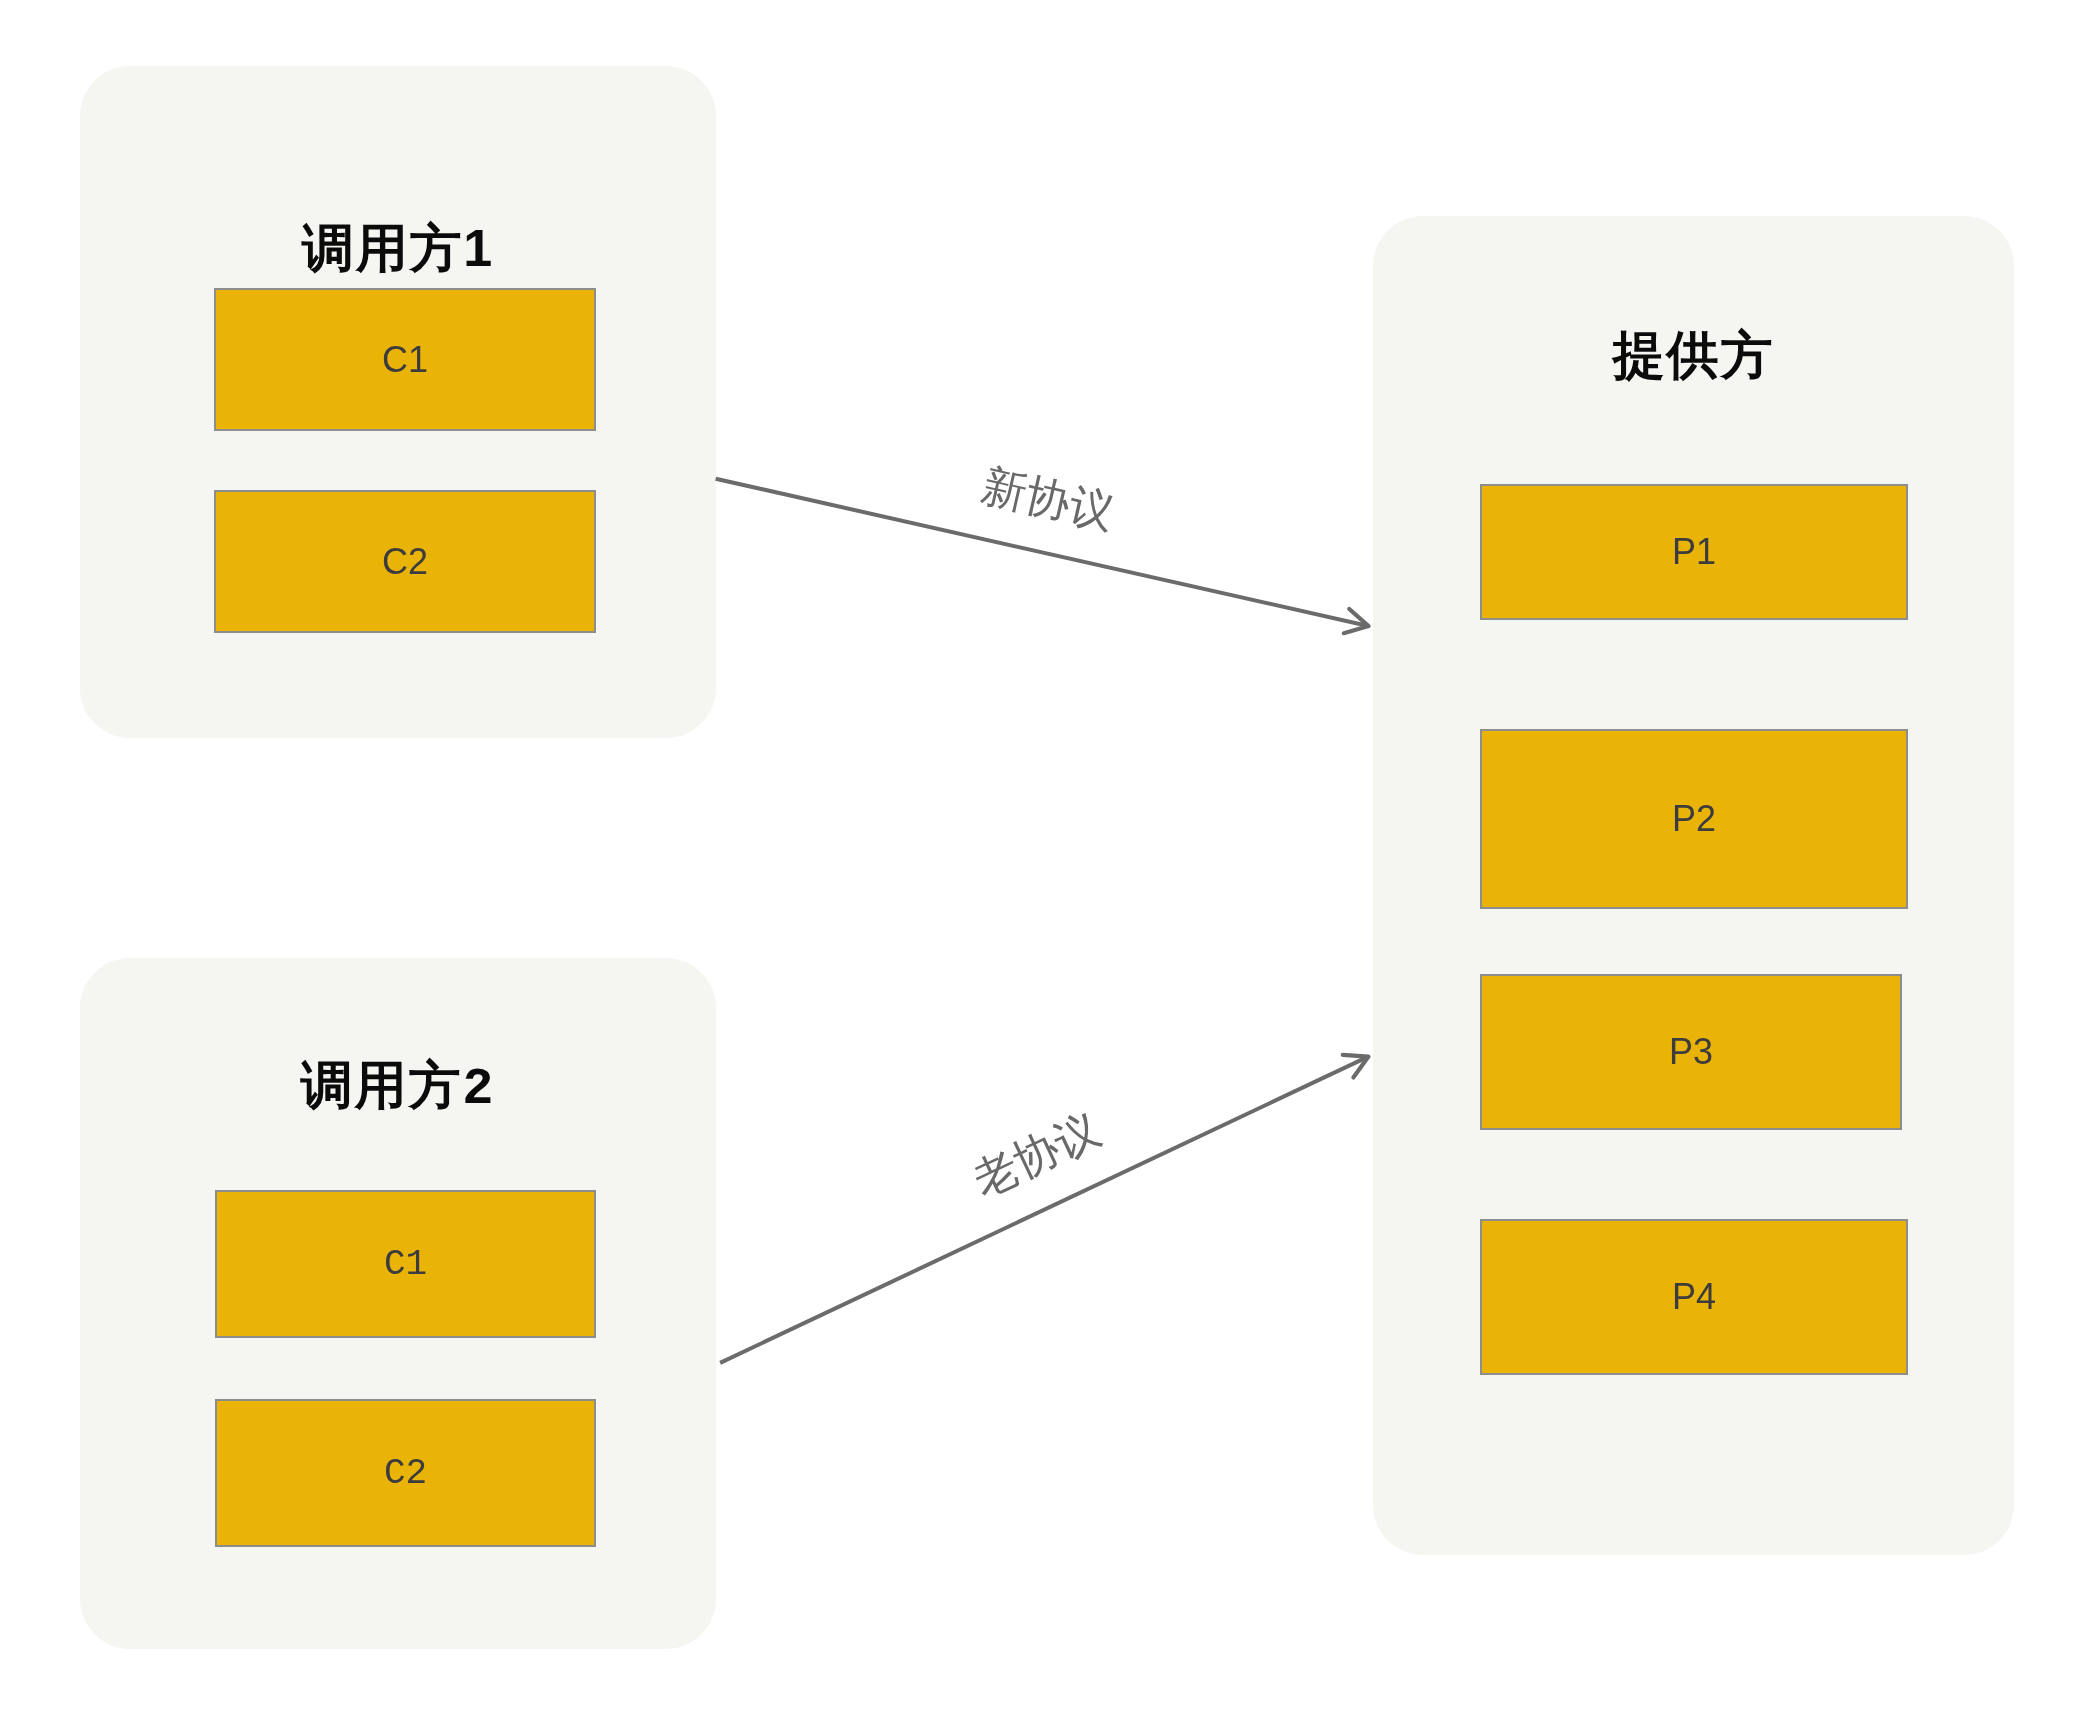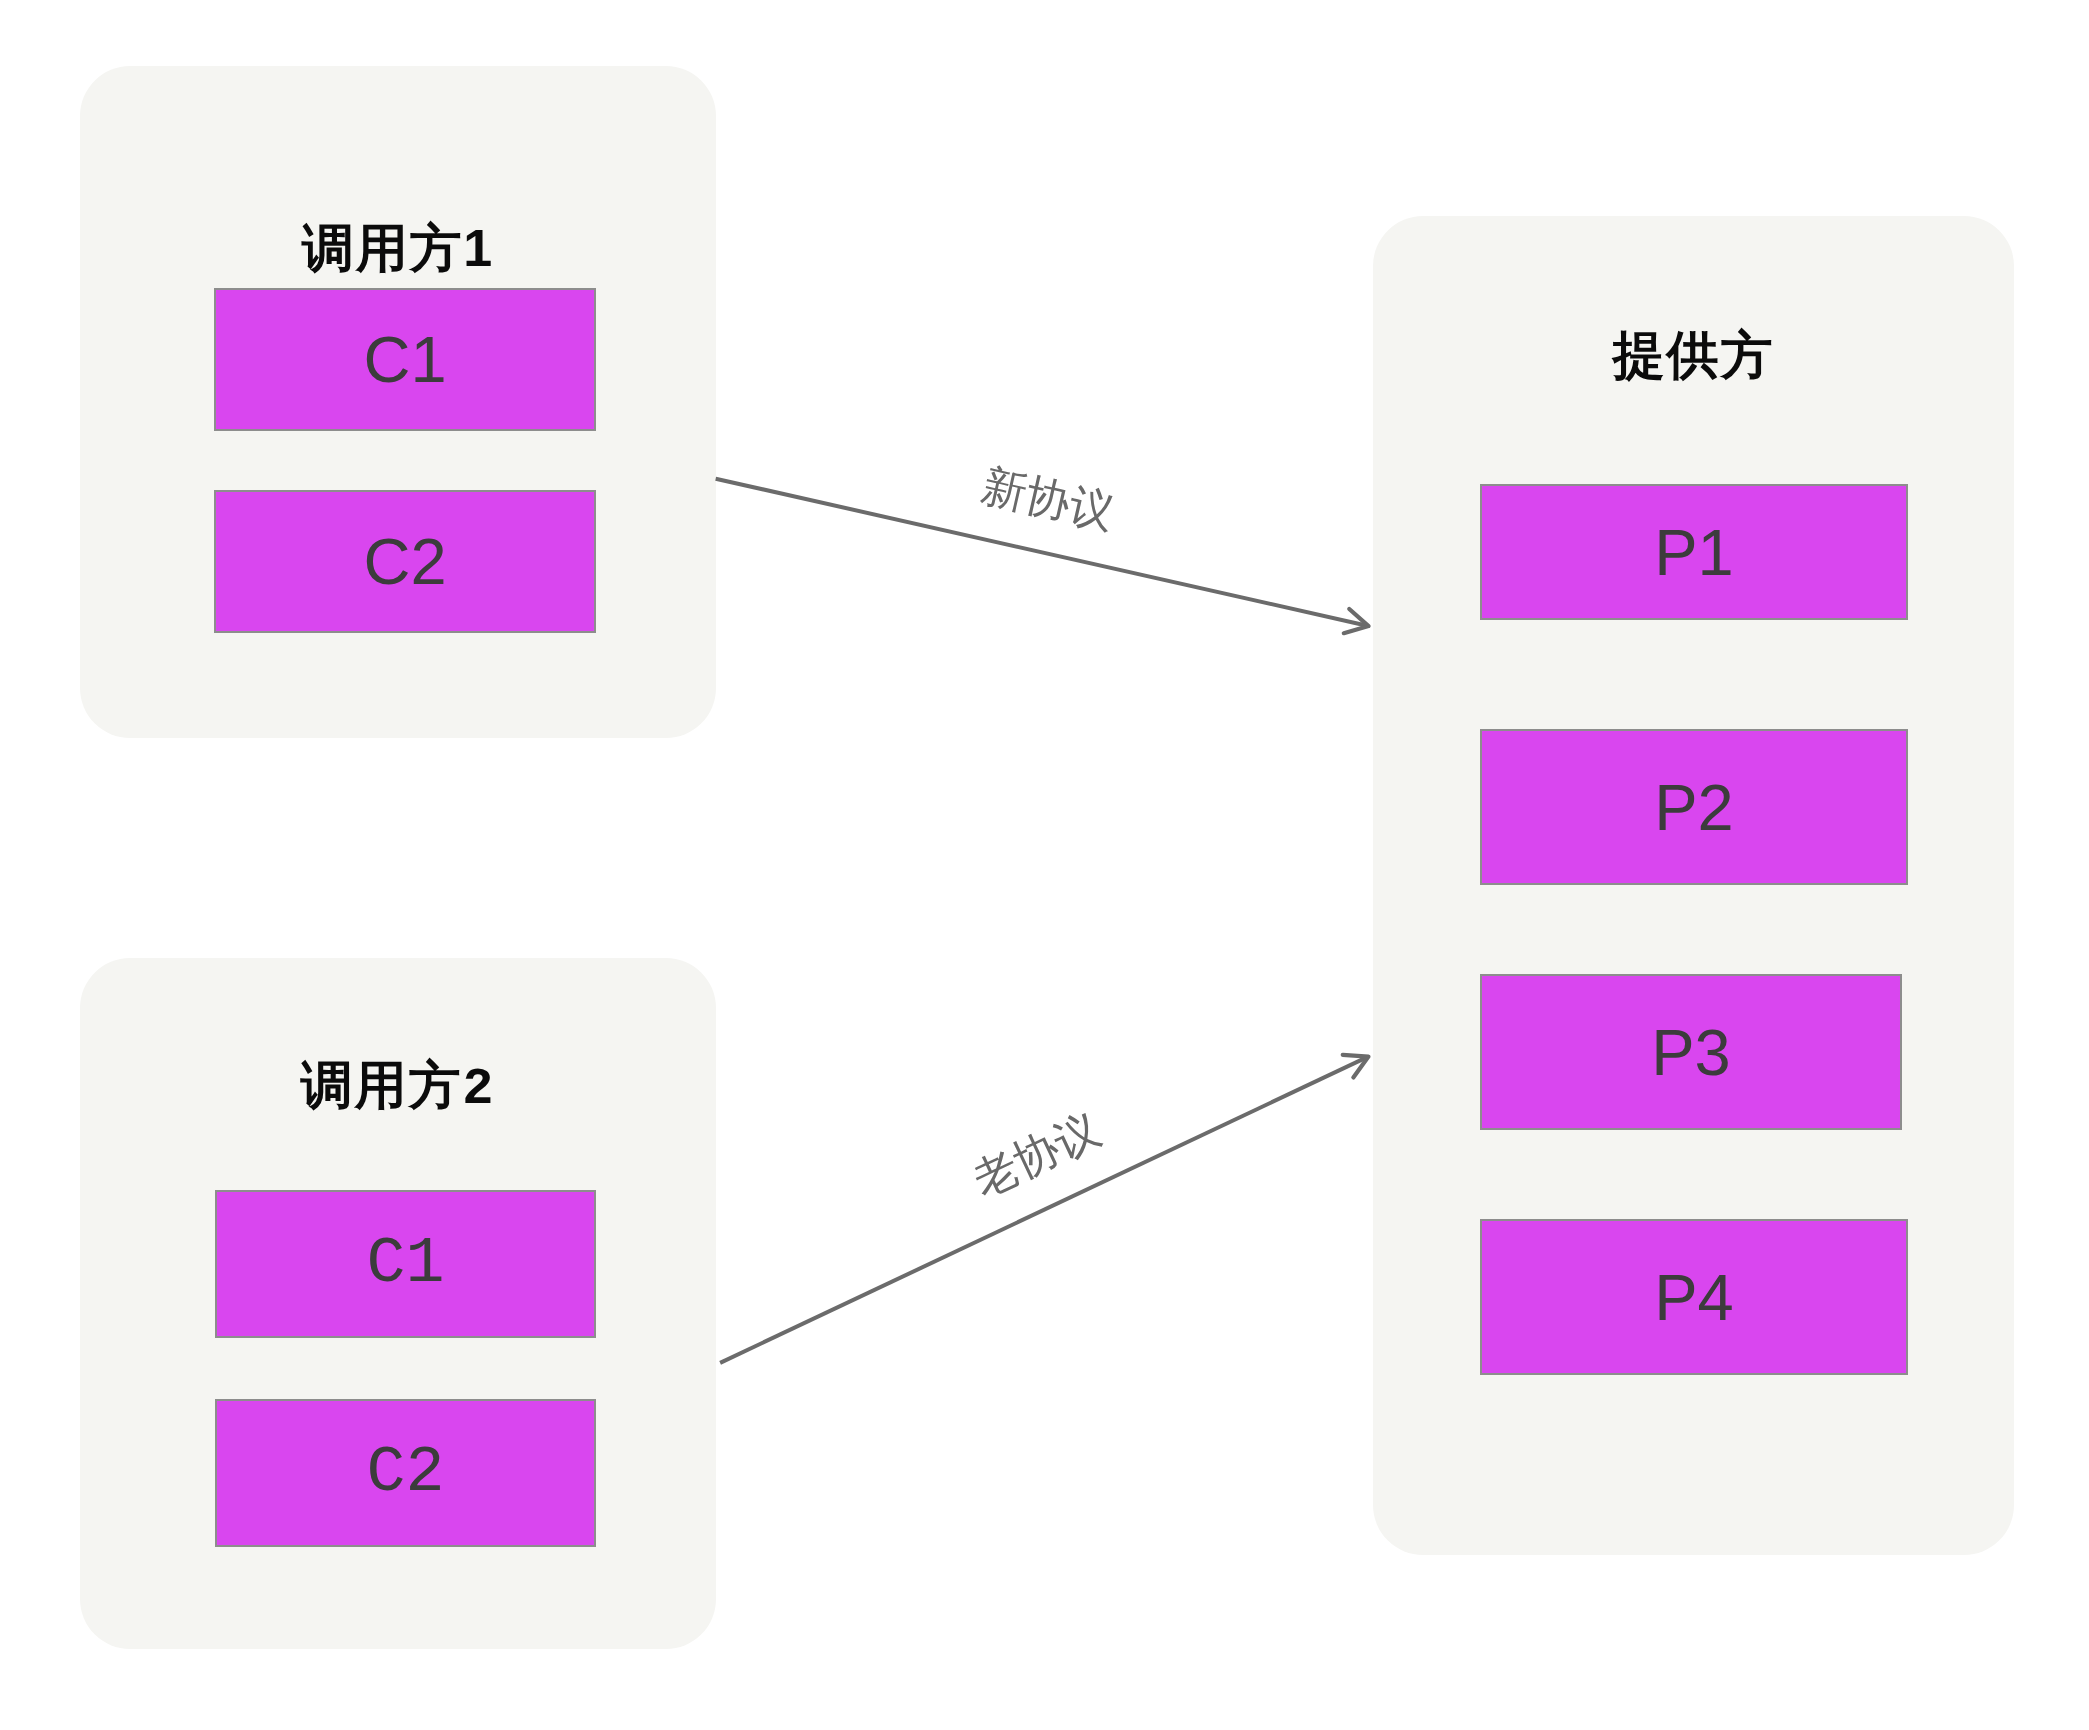--- a/index.html
+++ b/index.html
@@ -21,43 +21,43 @@
     left: 0;
     width: 100%;
     text-align: center;
     font-size: 52px;
     font-weight: 700;
     color: #0b0b0b;
     letter-spacing: 1.8px;
   }
   .node-box {
     position: absolute;
-    background: #d946ef;
+    background: #eab308;
     border: 2.7px solid #8d8d8d;
     display: flex;
     align-items: center;
     justify-content: center;
-    font-size: 65px;
+    font-size: 36px;
     color: #3c3c3c;
     box-sizing: border-box;
   }
   #caller1-group { left: 80px;   top: 66px;   width: 636px; height: 672px; }
   #caller1-title { top: 148px; }
   #caller1-box-1 { left: 134px; top: 222px; width: 382px; height: 143px; }
   #caller1-box-2 { left: 134px; top: 424px; width: 382px; height: 143px; }
 
   #caller2-group { left: 80px;   top: 958px; width: 636px; height: 691px; font-family: Liberation Mono, monospace; }
   #caller2-title { top: 93px; }
   #caller2-box-1 { left: 135px; top: 232px; width: 381px; height: 148px; }
   #caller2-box-2 { left: 135px; top: 441px; width: 381px; height: 148px; }
 
   #provider-group { left: 1373px; top: 216px; width: 641px; height: 1339px; }
   #provider-title { top: 105px; }
   #provider-box-1 { left: 107px; top: 268px;  width: 428px; height: 136px; }
-  #provider-box-2 { left: 107px; top: 513px;  width: 428px; height: 156px; }
+  #provider-box-2 { left: 107px; top: 513px;  width: 428px; height: 180px; }
   #provider-box-3 { left: 107px; top: 758px;  width: 422px; height: 156px; }
   #provider-box-4 { left: 107px; top: 1003px; width: 428px; height: 156px; }
 
   svg.edge-layer {
     position: absolute;
     left: 0; top: 0;
     width: 2090px; height: 1731px;
     pointer-events: none;
   }
   .edge-line {

